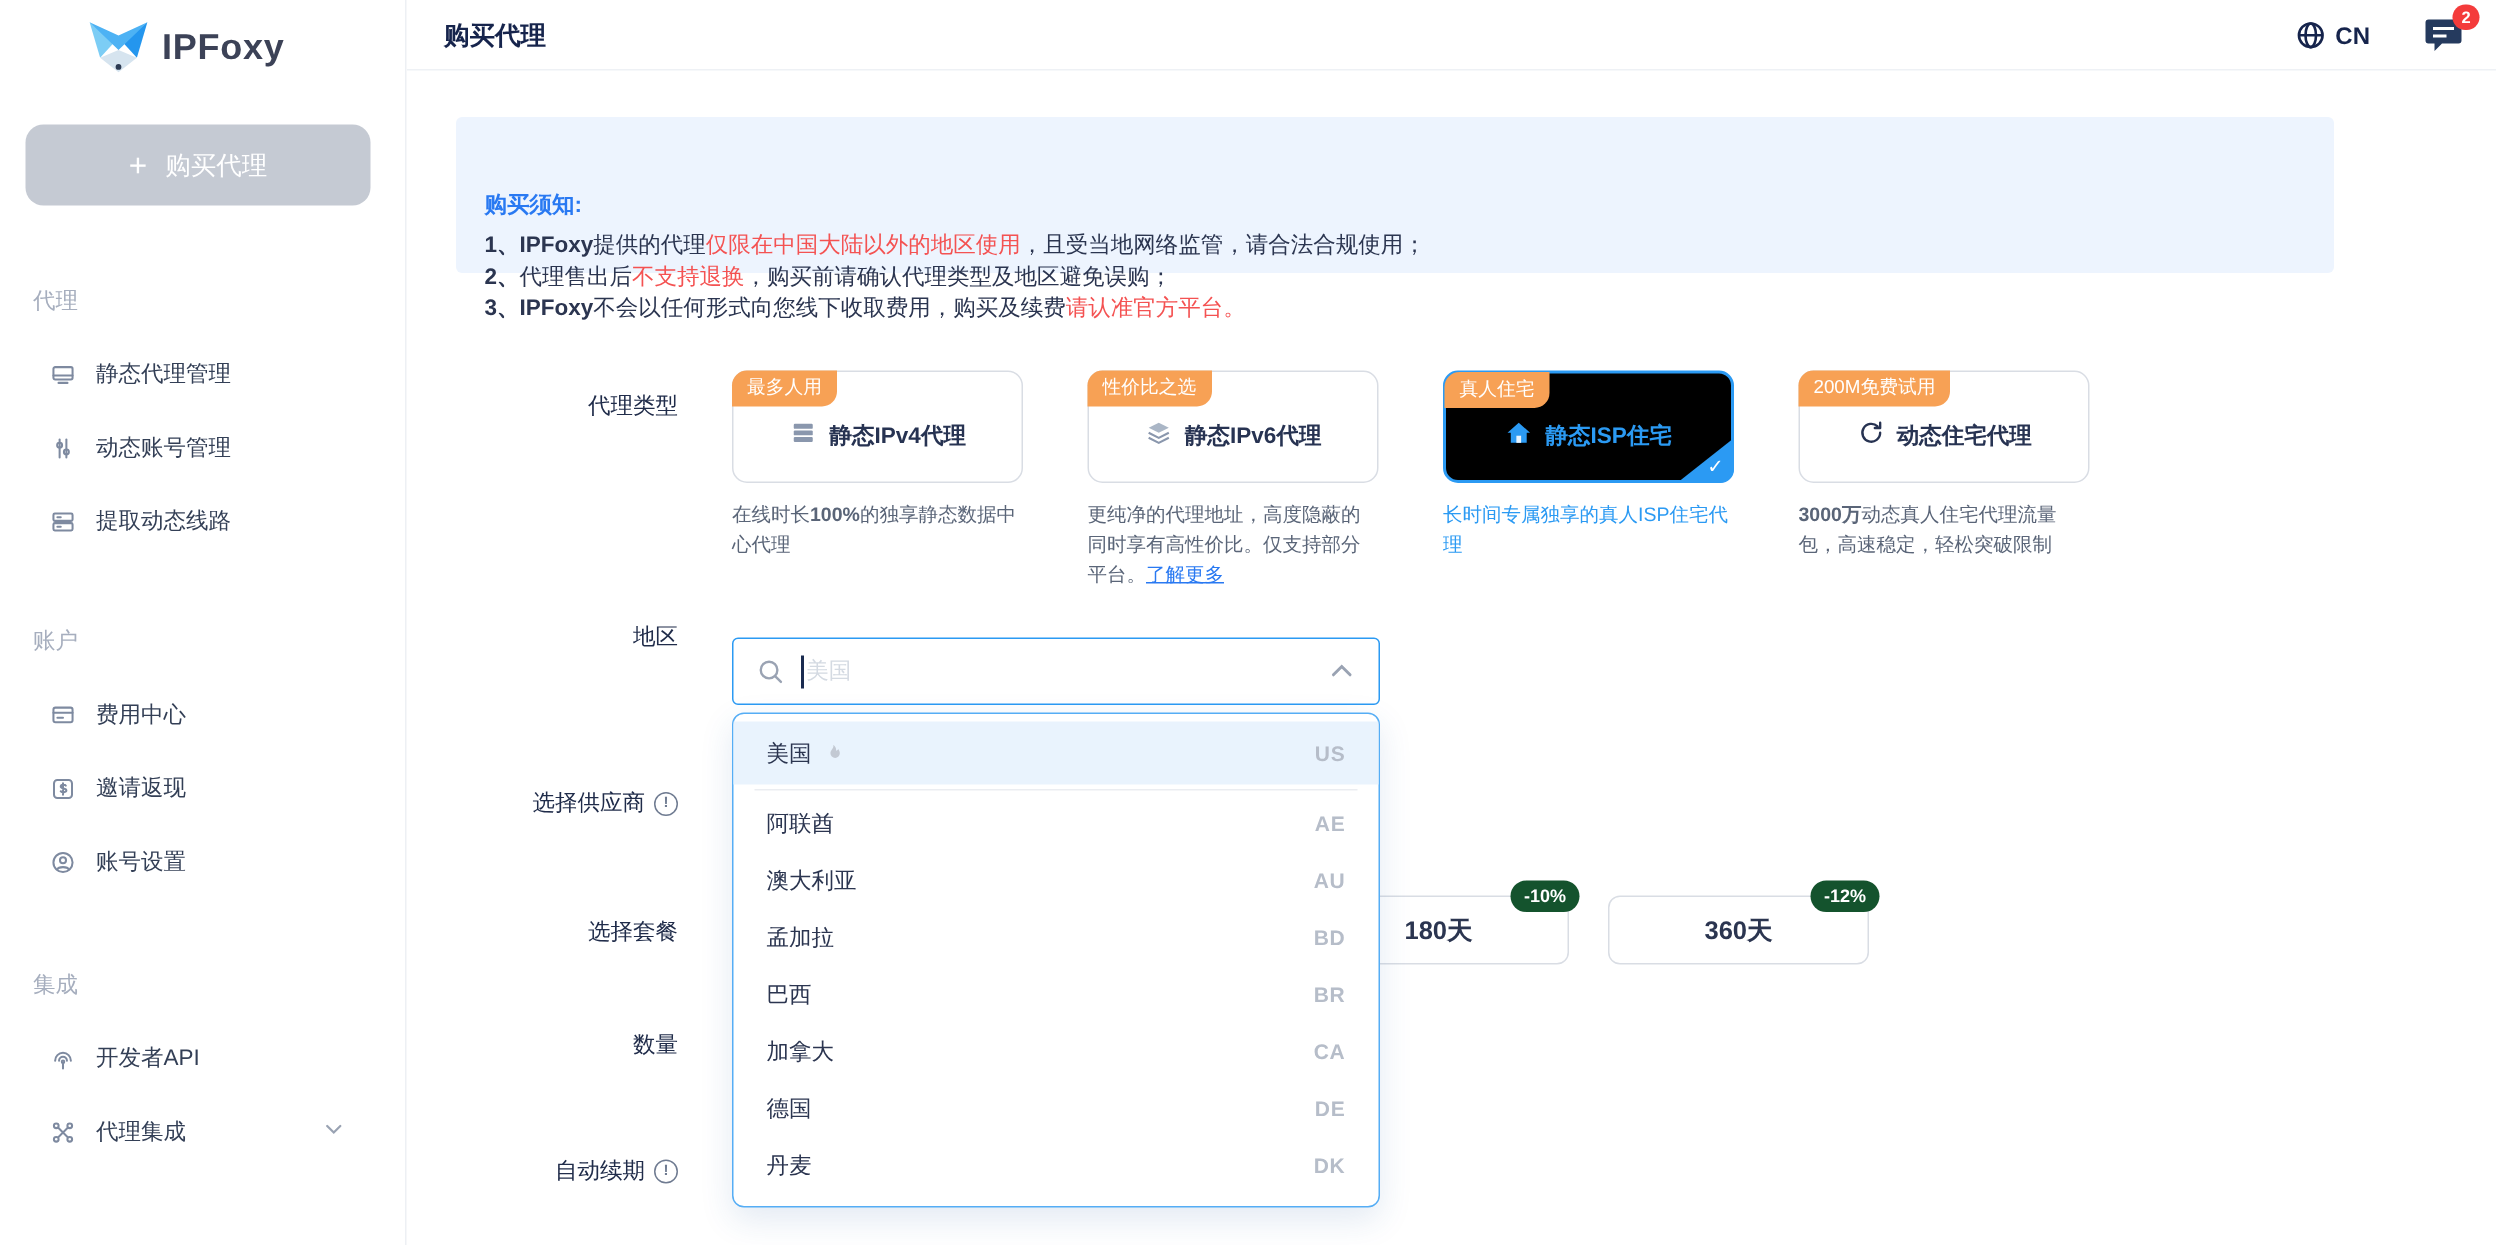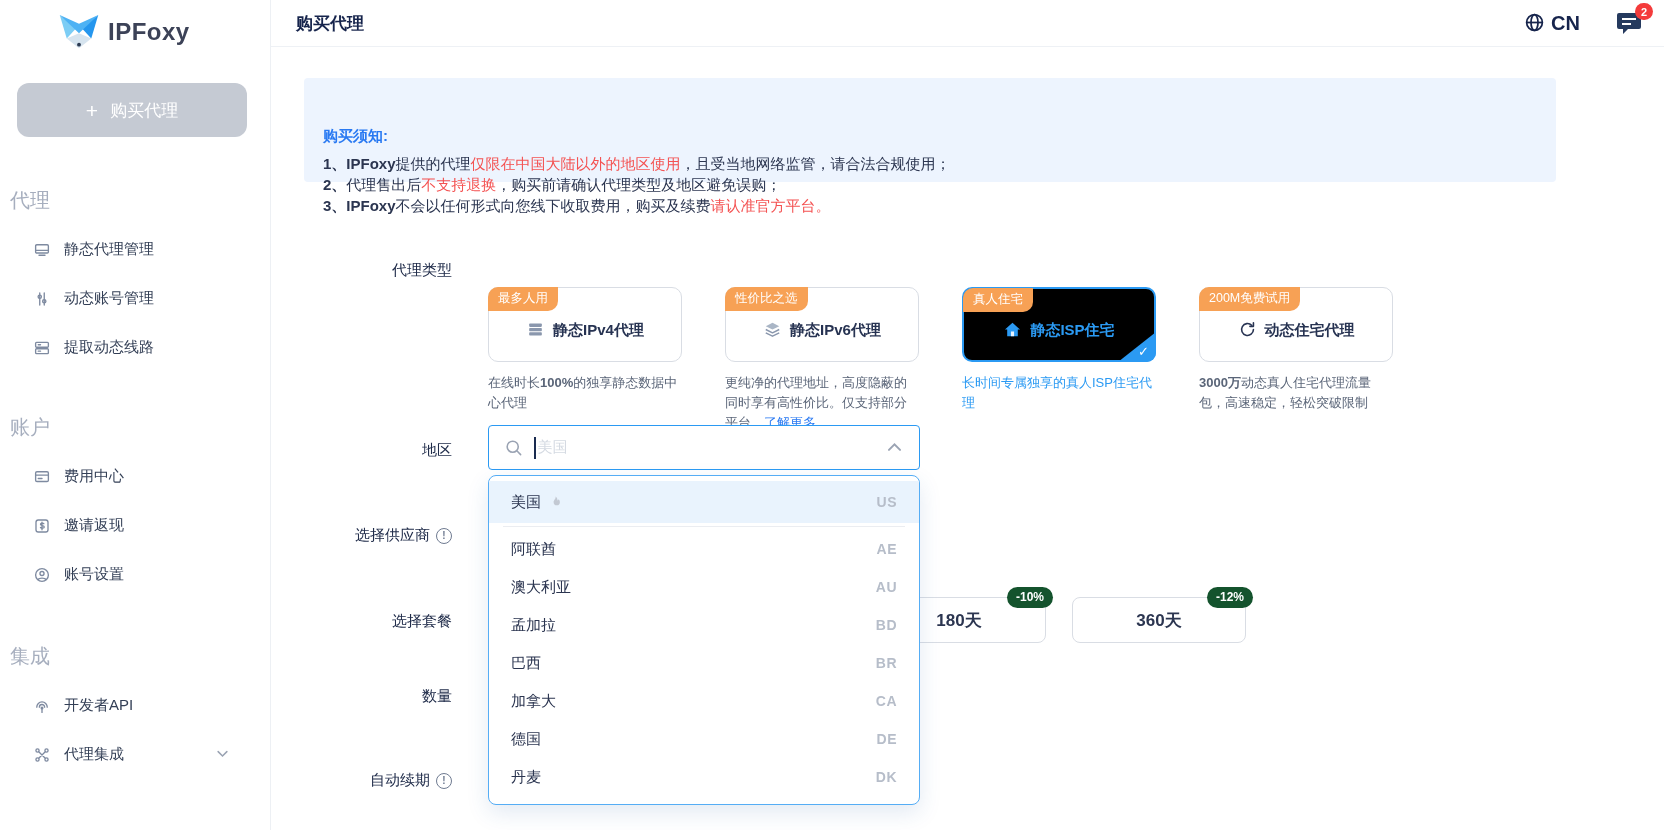--- a/index.html
+++ b/index.html
@@ -10,35 +10,35 @@
   .sidebar { position:fixed; left:0; top:0; width:271px; height:830px; background:#fff;
     border-right:1px solid #edf0f4; z-index:20; }
   .logo { display:flex; align-items:center; gap:8px; padding:13px 0 0 58px; }
   .logo-text { font-size:24px; font-weight:bold; color:#3c4257; letter-spacing:.5px; }
   .buy-btn { position:absolute; left:17px; top:83px; width:230px; height:54px; background:#c5cad3;
     border:none; border-radius:12px; color:#fff; font-size:17px; display:flex; align-items:center;
     justify-content:center; gap:12px; cursor:pointer; font-family:inherit; }
   .buy-btn .plus { font-size:21px; font-weight:400; line-height:1; }
   .nav-sec { position:absolute; left:0; right:0; }
   #sec0{top:185px;} #sec1{top:412px;} #sec2{top:641px;}
-  .nav-label { height:30px; display:flex; align-items:center; padding-left:10px; margin-bottom:10px;
-    color:#a6aebe; font-size:20px; }
+  .nav-label { height:30px; display:flex; align-items:center; padding-left:22px; margin-bottom:10px;
+    color:#a6aebe; font-size:15px; }
   .nav-item { height:49px; display:flex; align-items:center; gap:13px; padding-left:33px;
     font-size:15px; color:#333f56; cursor:pointer; }
   .nav-icon { width:18px; height:18px; color:#7e8aa0; display:flex; align-items:center; }
   .nav-icon svg { width:18px; height:18px; }
   .nav-chev { margin-left:auto; margin-right:40px; color:#9aa3b3; }
 
   
   .header { position:fixed; left:271px; top:0; right:0; height:47px; background:#fff;
     border-bottom:1px solid #eef1f5; display:flex; align-items:center; z-index:10; }
   .header-title { margin-left:25px; font-size:17px; font-weight:bold; color:#16244c; }
   .header-right { margin-left:auto; display:flex; align-items:center; gap:36px; margin-right:22px; }
-  .lang { display:flex; align-items:flex-start; gap:6px; font-weight:bold; color:#16244c;
-    font-size:20px; cursor:pointer; }
+  .lang { display:flex; align-items:flex-end; gap:6px; font-weight:bold; color:#16244c;
+    font-size:16px; cursor:pointer; }
   .chat { position:relative; cursor:pointer; display:flex; }
   .chat-badge { position:absolute; top:-8px; right:-11px; background:#f43b3b; color:#fff;
     font-size:11px; font-weight:bold; min-width:18px; height:17px; border-radius:9px;
     display:flex; align-items:center; justify-content:center; padding:0 5px; }
 
   
   .main { position:absolute; left:271px; top:47px; right:0; bottom:0; background:#fff; }
 
   .notice { position:absolute; left:33px; top:31px; width:1252px; height:104px; background:#edf4fe;
     border-radius:4px; padding:13px 19px; }
@@ -47,21 +47,21 @@
   .b { font-weight:bold; }
   .red { color:#f45252; }
 
   .flabel { position:absolute; left:25px; width:156px; display:flex; justify-content:flex-end;
     align-items:center; gap:6px; font-size:15px; color:#202c4a; }
   .info { width:16px; height:16px; border:1.4px solid #6f7b91; border-radius:50%; color:#6f7b91;
     font-size:10px; font-weight:bold; display:flex; align-items:center; justify-content:center;
     cursor:pointer; }
 
   .cards { position:absolute; left:217px; top:200px; display:flex; gap:43px; }
-  .card-col { width:194px;margin-top:40px; }
+  .card-col { width:194px; }
   .tcard { position:relative; height:75px; border:1px solid #d9dde4; border-radius:10px;
     background:#fff; display:flex; align-items:center; justify-content:center; cursor:pointer; }
   .tcard .ttl { display:flex; align-items:center; gap:8px; font-size:15px; font-weight:bold;
     color:#273352; margin-top:12px;justify-content:center; }
   .tcard .ttl svg { width:19px; height:19px; }
   .badge { position:absolute; top:-1px; left:-1px; background:#f7a155; color:#fff; font-size:12.5px;
     padding:3px 10px 4px; border-radius:10px 0 10px 0; }
   .tcard.selected { border:2px solid #2b9af3; background:#000000; }
   .tcard.selected .ttl { color:#2b9af3; }
   .corner { position:absolute; right:-2px; bottom:-2px; width:38px; height:30px; background:#2b9af3;
@@ -244,21 +244,21 @@
     <div id="notice-lines">
         <div class="notice-line"><span class="b">1、</span><span class="b">IPFoxy</span><span>提供的代理</span><span class="red">仅限在中国大陆以外的地区使用</span><span>，且受当地网络监管，请合法合规使用；</span></div>
         <div class="notice-line"><span class="b">2、</span><span>代理售出后</span><span class="red">不支持退换</span><span>，购买前请确认代理类型及地区避免误购；</span></div>
         <div class="notice-line"><span class="b">3、</span><span class="b">IPFoxy</span><span>不会以任何形式向您线下收取费用，购买及续费</span><span class="red">请认准官方平台。</span></div>
       </div>
   </section>
 
   <div class="flabel" style="top:214px">
     <span>代理类型</span>
   </div>
-  <div class="flabel" style="top:394px">
+  <div class="flabel" style="top:368px">
     <span>地区</span>
   </div>
   <div class="flabel" style="top:479px">
     <span>选择供应商</span>
     <span class="info">!</span>
   </div>
   <div class="flabel" style="top:565px">
     <span>选择套餐</span>
   </div>
   <div class="flabel" style="top:640px">

